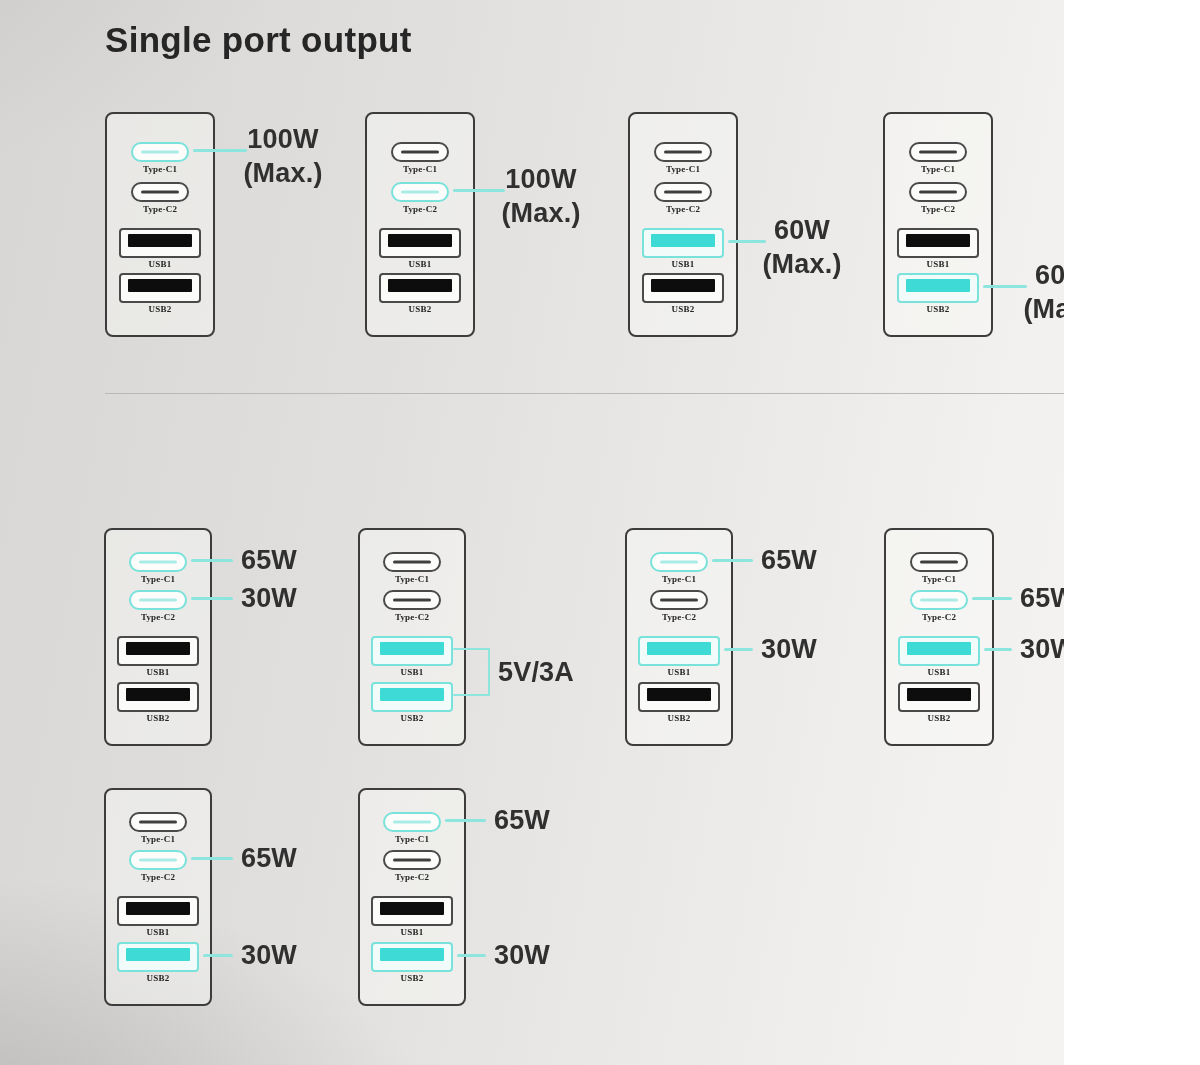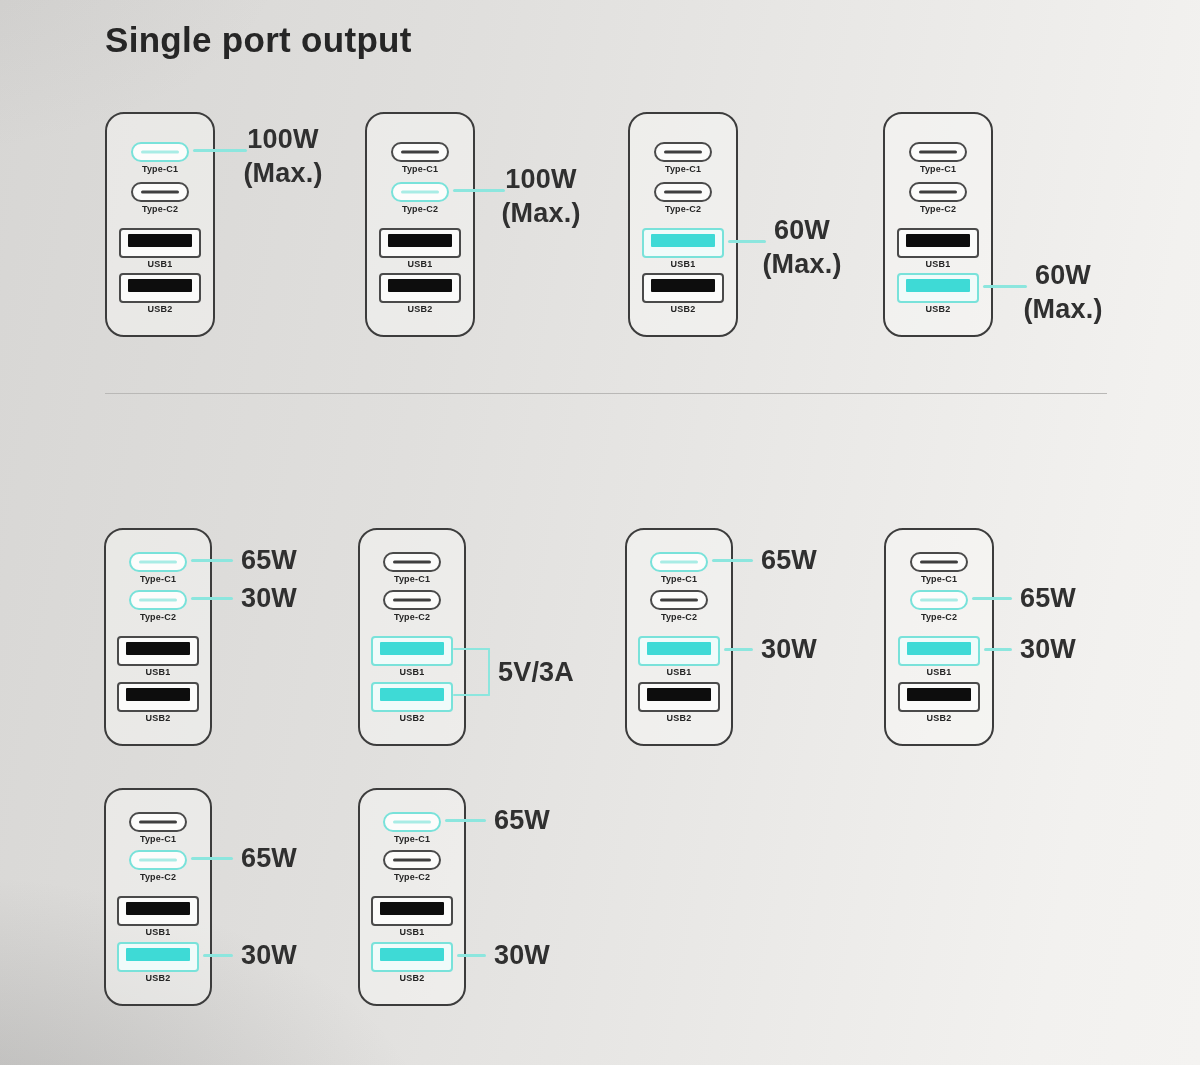--- a/index.html
+++ b/index.html
@@ -6,38 +6,39 @@
     --hl-fill:#3edad6;
     --hl-border:#79e2da;
     --line:#8ce6de;
     --port-outline:#4a4a4a;
     --charger-outline:#3c3c3c;
     --text-dark:#2c2c2c;
   }
   *{margin:0;padding:0;box-sizing:border-box;}
   body{font-family:"Liberation Sans", sans-serif;}
   .canvas{
-    position:relative;width:1200px;height:1065px;overflow:hidden;
+    position:relative;width:1064px;height:1065px;overflow:hidden;
     background:
       radial-gradient(ellipse 900px 500px at -5% 108%, rgba(90,90,90,0.28), rgba(0,0,0,0) 55%),
       radial-gradient(ellipse 700px 380px at -8% -5%, rgba(120,120,120,0.10), rgba(0,0,0,0) 55%),
       linear-gradient(100deg,#d7d6d4 0%,#e0dfdd 35%,#e9e8e6 62%,#f2f1ef 88%,#f4f3f1 100%);
     padding-left: 25px;
   }
   .section-title{
     position:absolute;left:105px;
     font-size:35px;font-weight:700;color:#262626;letter-spacing:0.3px;
   }
   .divider{
     position:absolute;left:105px;top:393px;width:1002px;height:1px;
     background:#b9b8b6;
   }
   .charger{
-    position:absolute;border:2.5px solid var(--charger-outline);border-radius:19px;
+    position:absolute;border:2.5px solid var(--charger-outline);border-radius:8px;
     background:rgba(250,250,249,0.45);
+    font-family:Liberation Serif, serif;
   }
   .pill{
     position:absolute;left:50%;transform:translateX(-50%);
     width:58px;height:20px;border:2px solid var(--port-outline);border-radius:11px;
     background:#fcfcfb;
   }
   .pill .bar{
     position:absolute;left:50%;top:50%;transform:translate(-50%,-50%);
     width:38px;height:3px;border-radius:2px;background:#3f3f3f;
   }

